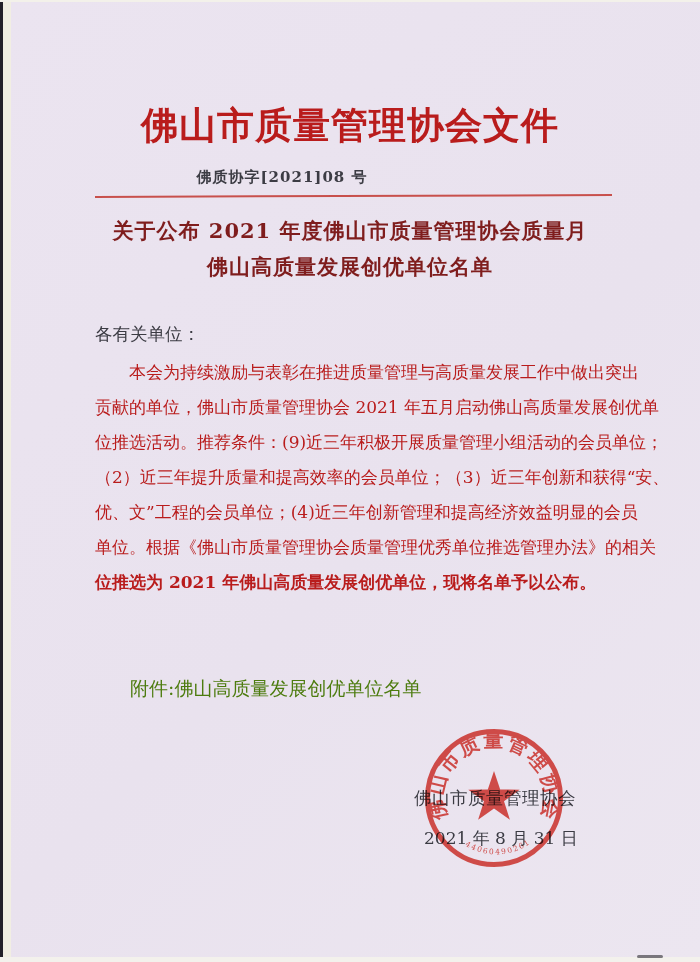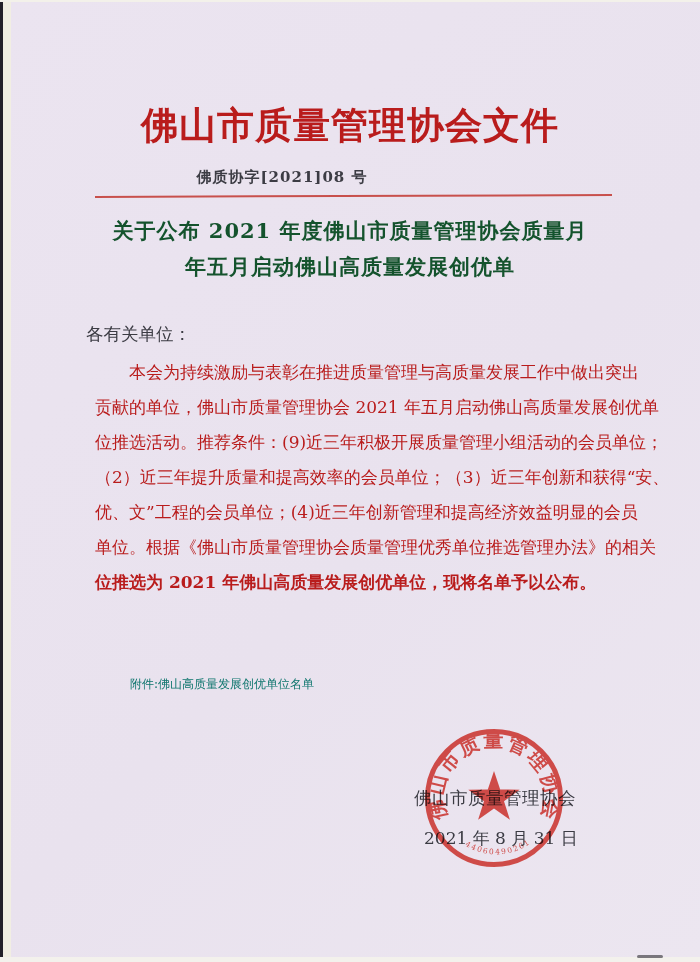--- a/index.html
+++ b/index.html
@@ -27,37 +27,37 @@
   .doc-number{
     position:absolute;left:0;top:168px;width:564px;
     text-align:center;font-size:15px;font-weight:bold;color:#3c3c44;letter-spacing:1px;
   }
   .red-rule{
     position:absolute;left:95px;top:195px;width:517px;height:2px;
     background:#c8504c;transform:rotate(-0.2deg);
   }
   .doc-title{
     position:absolute;left:60px;top:213px;width:580px;
-    text-align:center;font-size:21px;font-weight:bold;color:#14532d;
+    text-align:center;font-size:21px;font-weight:bold;color:#7f1d1d;
     line-height:36px;letter-spacing:1px;
   }
   .salutation{
-    position:absolute;left:86px;top:322px;width:520px;
+    position:absolute;left:95px;top:322px;width:520px;
     font-size:17.5px;color:#3b3b43;
   }
   .body-par{
     position:absolute;left:95px;top:355px;width:518px;
     font-size:17px;color:#b91c1c;line-height:35px;
   }
   .bline{text-align:justify;text-align-last:justify;white-space:nowrap;}
   .bline.last{text-align-last:left;white-space:normal;font-weight:bold;}
   .bline.first{text-indent:2em;}
   .attachment{
     position:absolute;left:95px;top:676px;width:520px;
-    padding-left:35px;font-size:12px;color:#0f766e;
+    padding-left:35px;font-size:19px;color:#4d7c0f;
   }
   .sig-org{
     position:absolute;left:410px;top:786px;width:170px;
     font-size:17.5px;color:#3b3b43;letter-spacing:0.5px;text-align:center;white-space:nowrap;
   }
   .sig-date{
     position:absolute;left:424px;top:827px;width:140px;
     font-size:17px;color:#3b3b43;text-align:center;white-space:nowrap;
   }
   .seal{
@@ -75,21 +75,21 @@
 <div class="edge-top-light"></div>
 <div class="edge-bottom-light"></div>
 <div class="edge-smudge"></div>
 
 <div class="red-header">佛山市质量管理协会文件</div>
 <div class="doc-number">佛质协字[2021]08 号</div>
 <div class="red-rule"></div>
 
 <div class="doc-title">
   <div>关于公布 2021 年度佛山市质量管理协会质量月</div>
-  <div>年五月启动佛山高质量发展创优单</div>
+  <div>佛山高质量发展创优单位名单</div>
 </div>
 
 <div class="salutation">各有关单位：</div>
 
 <div class="body-par">
     <div class="bline first">本会为持续激励与表彰在推进质量管理与高质量发展工作中做出突出</div>
     <div class="bline">贡献的单位，佛山市质量管理协会 2021 年五月启动佛山高质量发展创优单</div>
     <div class="bline">位推选活动。推荐条件：(9)近三年积极开展质量管理小组活动的会员单位；</div>
     <div class="bline">（2）近三年提升质量和提高效率的会员单位；（3）近三年创新和获得“安、</div>
     <div class="bline">优、文”工程的会员单位；(4)近三年创新管理和提高经济效益明显的会员</div>

